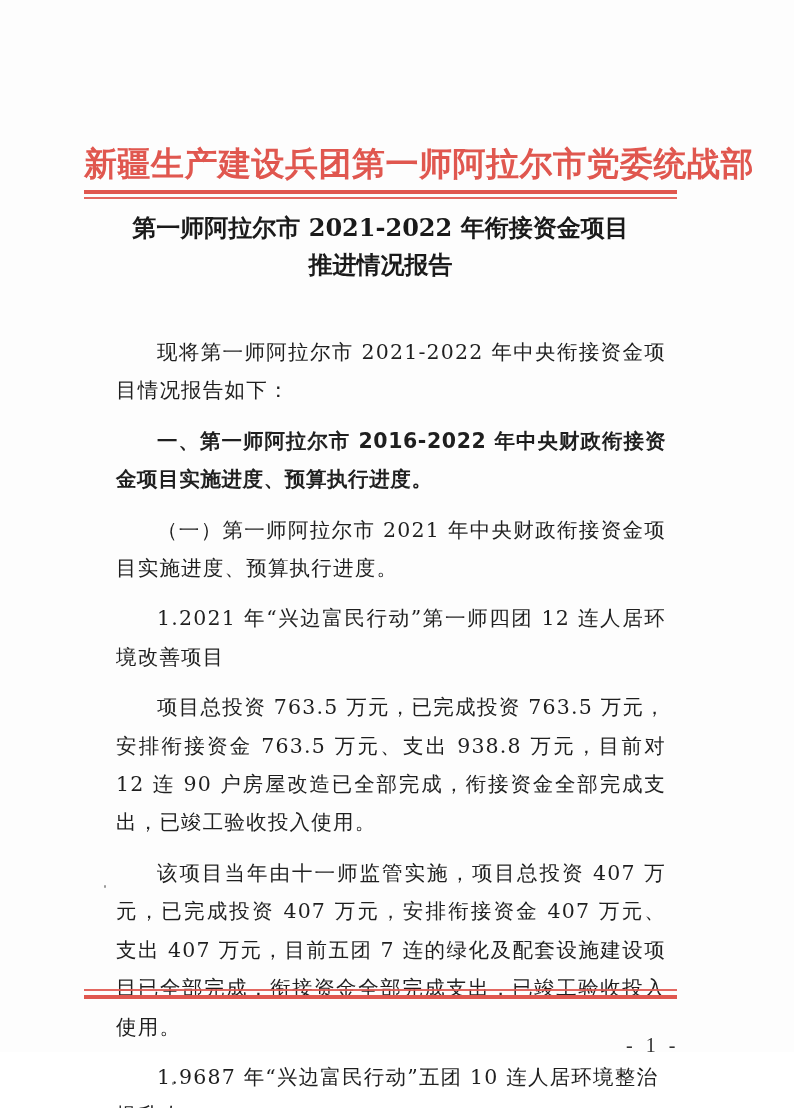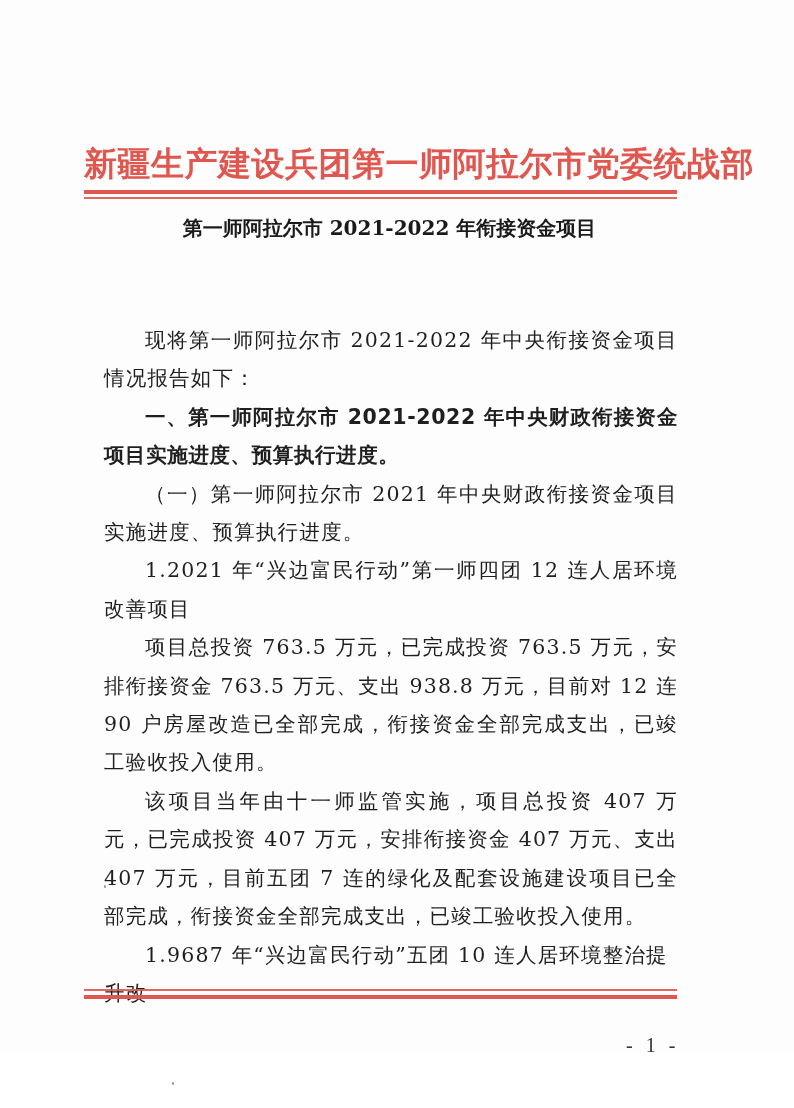--- a/index.html
+++ b/index.html
@@ -47,43 +47,42 @@
   .rule.bot-thin  { top: 989px; height: 1.5px; opacity: 0.9; }
   .rule.bot-thick { top: 995px; height: 4px; }
 
   .doc-title {
     position: absolute;
     left: 84px;
     width: 593px;
     text-align: center;
     font-family: "DejaVu Serif", "Liberation Serif", serif;
     font-weight: bold;
-    font-size: 20px;
+    font-size: 24px;
     line-height: 36px;
     color: #1a1a1a;
     white-space: nowrap;
-    margin-left: 9px;
   }
   .doc-title.l1 { top: 210px; }
   .doc-title.l2 { top: 247px; }
 
   .body-text {
     position: absolute;
     left: 104px;
     top: 321px;
     width: 574px;
     font-family: "DejaVu Serif", "Liberation Serif", serif;
     font-size: 20.5px;
     line-height: 38.4px;
     color: #1f1f1f;
     letter-spacing: 1.2px;
     text-align: justify;
   }
   .body-text p {
-    margin: 0;
+    margin: 12px;
     text-indent: 2em;
   }
   .body-text p.bold {
     font-family: "DejaVu Sans", "Liberation Sans", sans-serif;
     font-weight: bold;
     letter-spacing: 0.6px;
   }
   .body-text p.last-line {
     text-align: left;
   }
@@ -108,24 +107,25 @@
 </head>
 <body>
 
 <div class="page">
 
   <div class="org-header">新疆生产建设兵团第一师阿拉尔市党委统战部</div>
   <div class="rule top-thick"></div>
   <div class="rule top-thin"></div>
 
   <div class="doc-title l1">第一师阿拉尔市 2021-2022 年衔接资金项目</div>
+  <div class="doc-title l2">推进情况报告</div>
 
   <div class="body-text">
     <p>现将第一师阿拉尔市 2021-2022 年中央衔接资金项目情况报告如下：</p>
-    <p class="bold">一、第一师阿拉尔市 2021-2022 年中央财政衔接资金项目实施进度、预算执行进度。</p>
+    <p class="bold">一、第一师阿拉尔市 2016-2022 年中央财政衔接资金项目实施进度、预算执行进度。</p>
     <p>（一）第一师阿拉尔市 2021 年中央财政衔接资金项目实施进度、预算执行进度。</p>
     <p>1.2021 年“兴边富民行动”第一师四团 12 连人居环境改善项目</p>
     <p>项目总投资 763.5 万元，已完成投资 763.5 万元，安排衔接资金 763.5 万元、支出 938.8 万元，目前对 12 连 90 户房屋改造已全部完成，衔接资金全部完成支出，已竣工验收投入使用。</p>
     <p>该项目当年由十一师监管实施，项目总投资 407 万元，已完成投资 407 万元，安排衔接资金 407 万元、支出 407 万元，目前五团 7 连的绿化及配套设施建设项目已全部完成，衔接资金全部完成支出，已竣工验收投入使用。</p>
     <p class="last-line">1.9687 年“兴边富民行动”五团 10 连人居环境整治提升改</p>
   </div>
 
   <div class="rule bot-thin"></div>
   <div class="rule bot-thick"></div>
 

